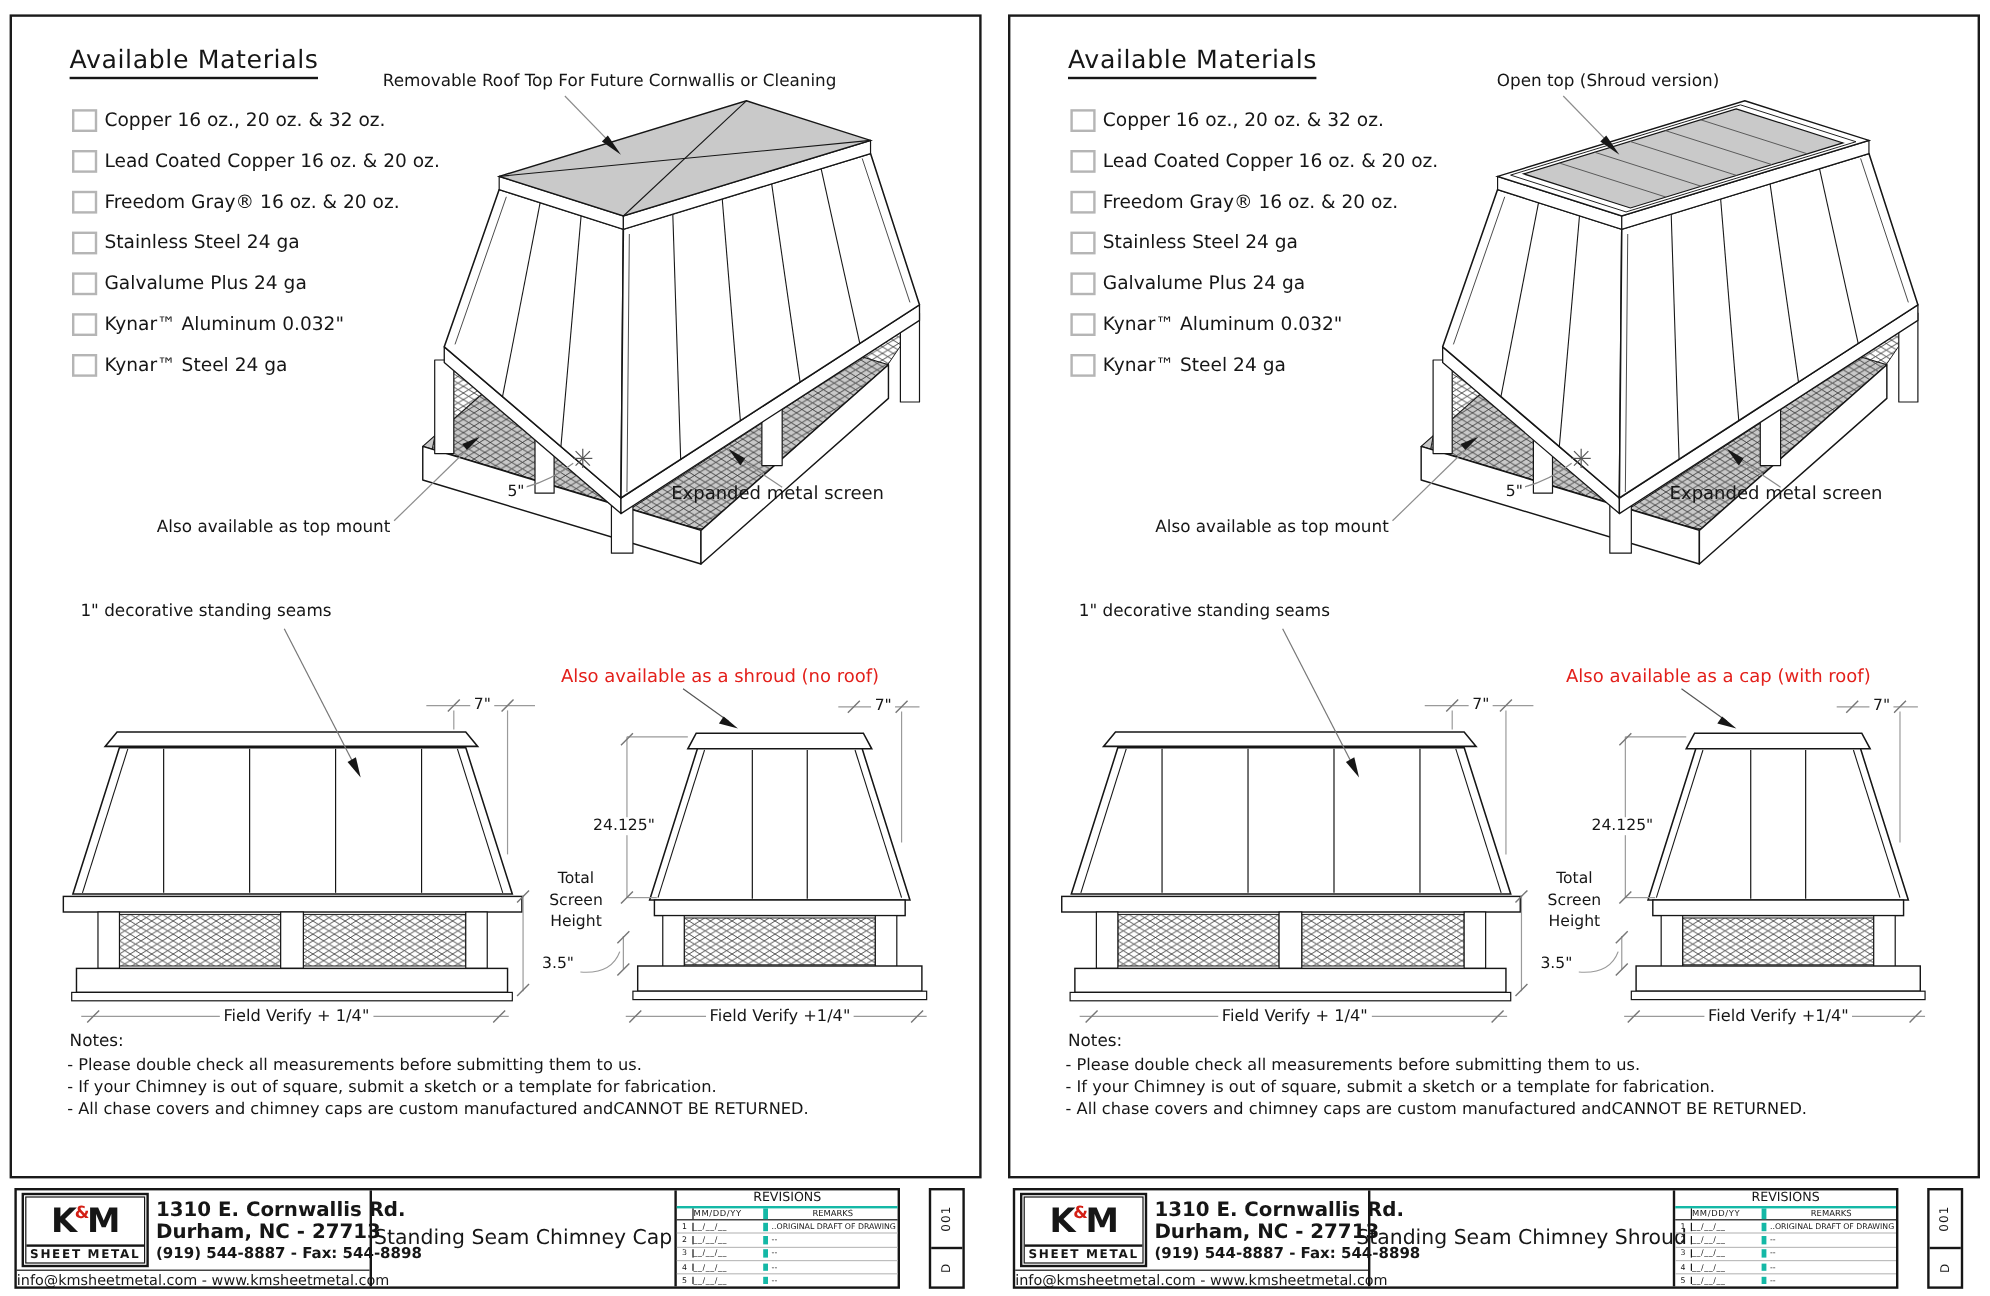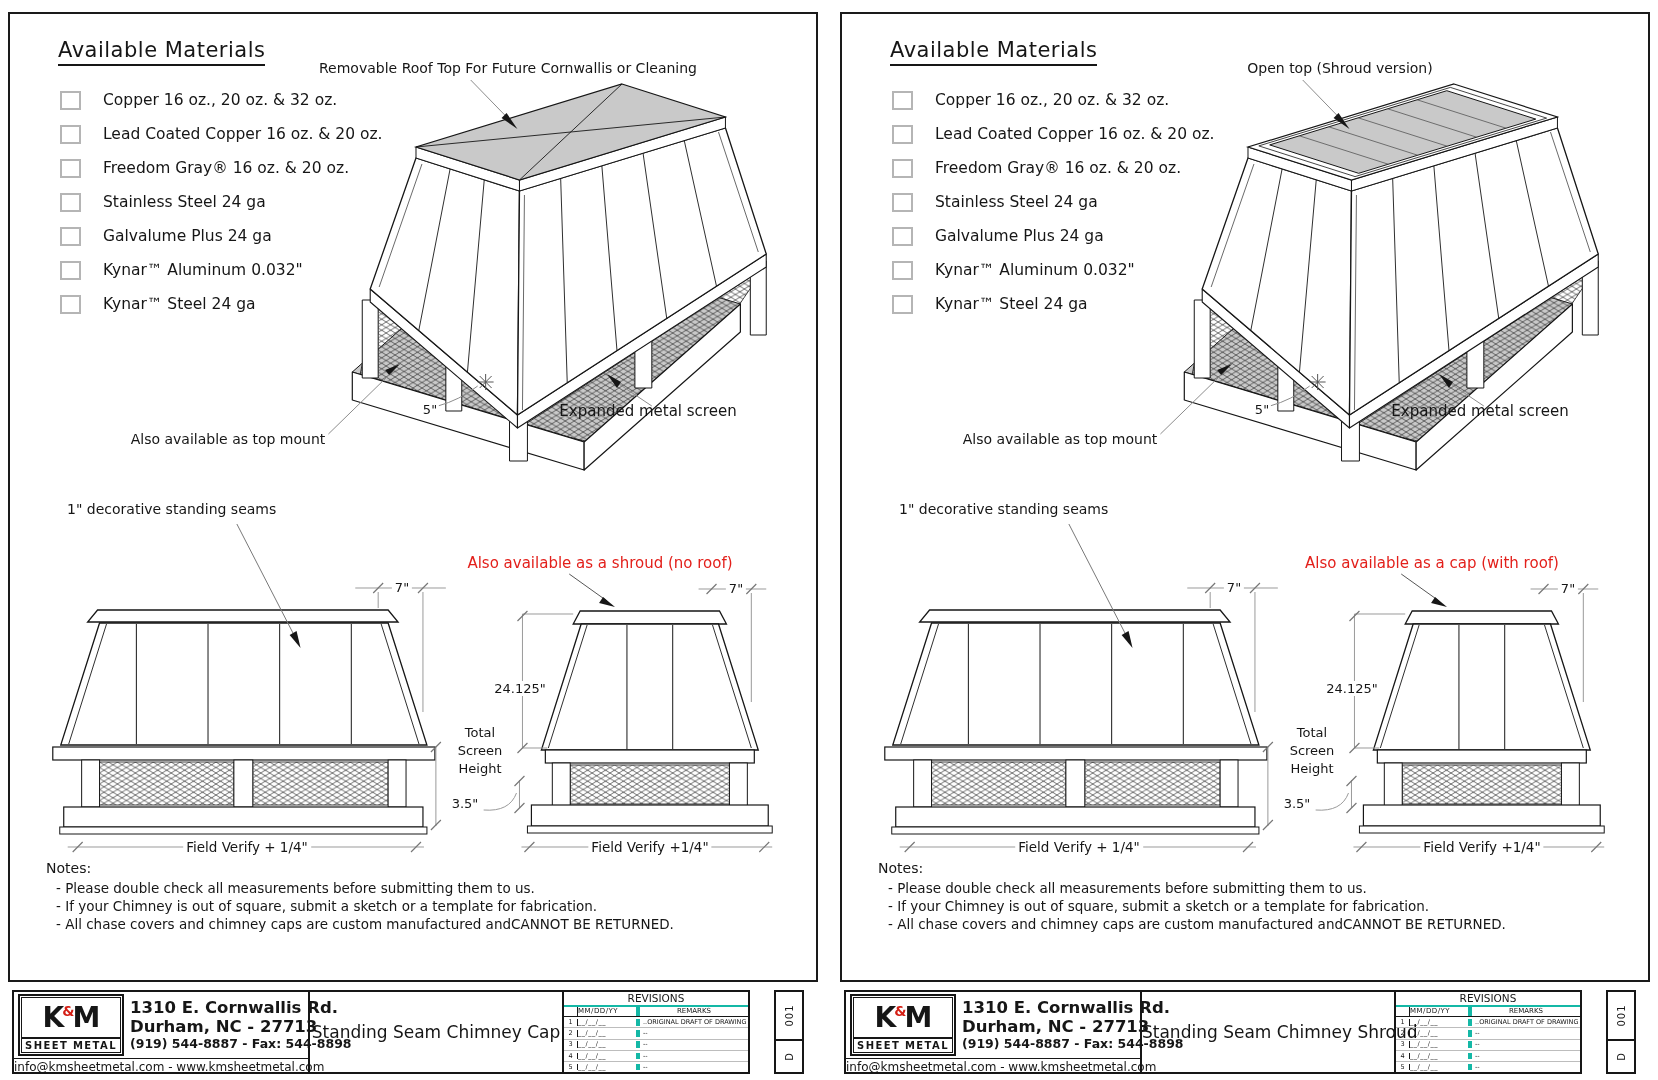--- a/index.html
+++ b/index.html
@@ -23,40 +23,40 @@
   .l-topmount{left:218px;top:417px;}
   .l-seams{left:57px;top:487px;}
   .l-red{left:590px;top:540px;font-size:15px;color:#e3201b;}
   .l-7f{left:392px;top:566px;}
   .l-7s{left:726px;top:567px;}
   .l-24{left:510px;top:667px;}
   .l-tsh{left:470px;top:710px;font-size:13px;text-align:center;white-space:normal;width:72px;line-height:1.4;transform:translateX(-50%);}
   .l-35{left:455px;top:782px;}
   .l-fvf{left:237px;top:825px;font-size:13.5px;}
   .l-fvs{left:640px;top:825px;font-size:13.5px;}
-  .l-notes-t{left:36px;top:846px;}
+  .l-notes-t{left:48px;top:846px;}
   .l-note{white-space:nowrap;font-size:13.5px;left:46px;}
 
   .mat-row{position:absolute;left:50px;display:flex;align-items:center;height:20px;}
   .mat-box{width:17px;height:15px;border:2px solid #b5b5b5;background:#fff;flex:none;}
-  .mat-lbl{margin-left:22px;font-size:15.5px;}
+  .mat-lbl{margin-left:6px;font-size:15.5px;}
 
   .tblock{position:absolute;top:978px;left:4px;width:734px;height:80px;border:2px solid #161616;display:flex;background:#fff;}
   .tb-left{width:294px;display:flex;flex-direction:column;}
   .tb-left-top{flex:1;display:flex;align-items:center;padding:2px 4px;gap:6px;}
   .logo-box{width:100px;height:56px;border:2px solid #161616;padding:1px;display:flex;flex-direction:column;flex:none;}
   .logo-inner{border:1px solid #161616;flex:1;display:flex;flex-direction:column;}
   .logo-km{flex:1;display:flex;align-items:center;justify-content:center;font-weight:bold;font-size:28px;letter-spacing:-1px;line-height:1;}
   .logo-amp{color:#d41f15;font-size:14px;font-weight:bold;margin:0 -1px;transform:translateY(-7px);}
   .logo-sub{border-top:2px solid #161616;font-size:10px;font-weight:bold;text-align:center;letter-spacing:1.4px;padding:1px 0;}
   .addr{flex:1;display:flex;flex-direction:column;justify-content:center;min-width:0;}
   .addr .a1,.addr .a2{font-size:16.5px;font-weight:bold;line-height:1.1;white-space:nowrap;}
   .addr .a3{font-size:12.5px;font-weight:bold;white-space:nowrap;}
   .contact{border-top:1px solid #161616;font-size:12px;text-align:center;padding:1px 0 2px;white-space:nowrap;}
-  .tb-title{flex:1;border-left:2px solid #161616;border-right:2px solid #161616;display:flex;min-width:0;}
+  .tb-title{flex:1;border-left:2px solid #161616;border-right:2px solid #161616;display:flex;flex-direction:column;min-width:0;}
   .tb-title .ttl{flex:1.15;display:flex;align-items:center;justify-content:center;font-size:17px;white-space:nowrap;}
   .tb-title .pn{flex:1;border-top:2px solid #161616;display:flex;align-items:center;justify-content:center;font-size:15px;}
   .tb-rev{width:184px;display:flex;flex-direction:column;}
   .rev-h{font-size:10.5px;text-align:center;border-bottom:2px solid #14b8a6;line-height:1.25;}
   .rev-sub{display:flex;border-bottom:1px solid #161616;font-size:7px;text-align:center;line-height:1.3;}
   .rc-num{width:13px;border-right:1px solid #161616;flex:none;text-align:center;}
   .rc-date{width:58px;border-right:4px solid #14b8a6;flex:none;text-align:left;letter-spacing:.5px;}
   .rc-rem{flex:1;text-align:center;min-width:0;}
   .rev-row{display:flex;flex:1;font-size:6.5px;border-bottom:1px solid #bdbdbd;align-items:center;line-height:1;}
   .rev-row:last-child{border-bottom:none;}

